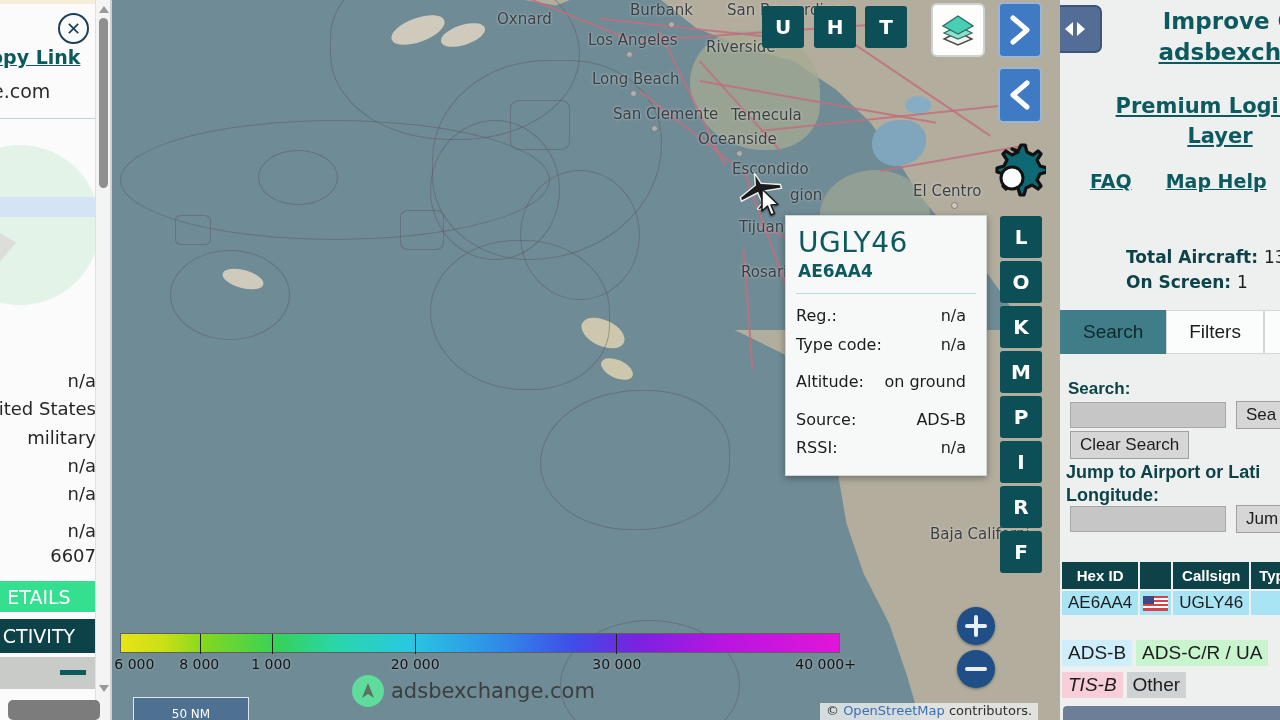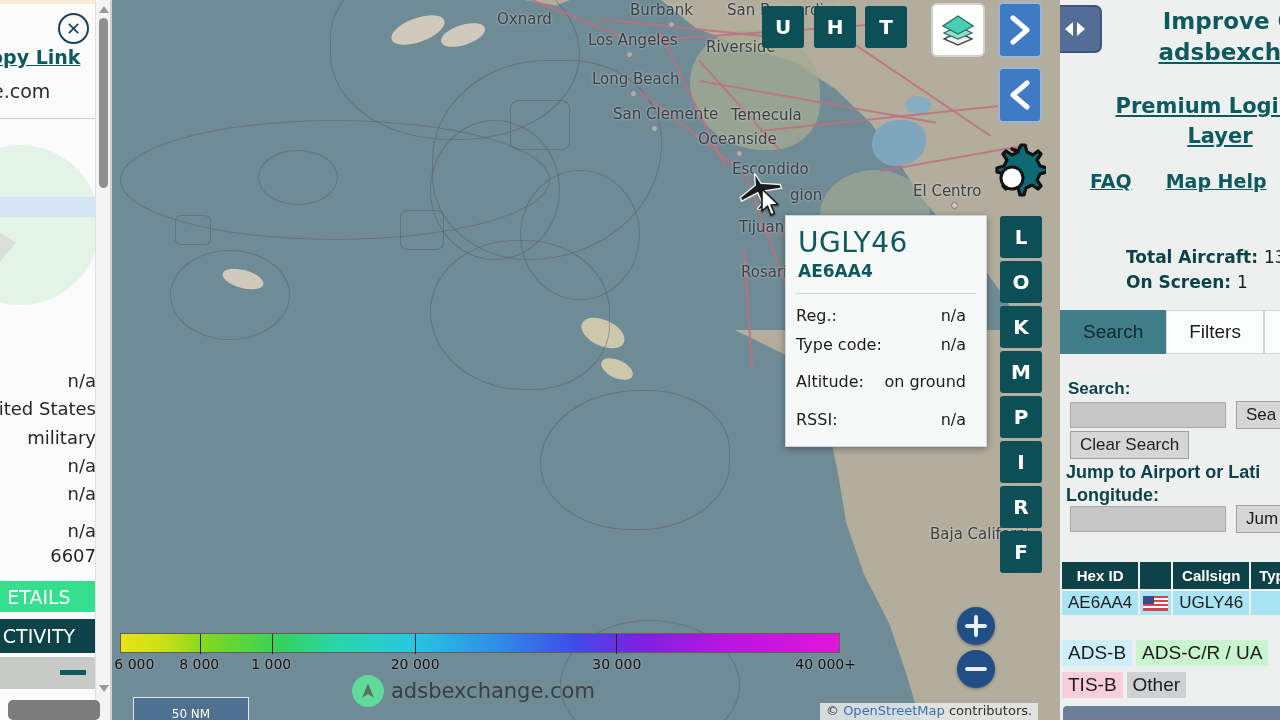--- a/index.html
+++ b/index.html
@@ -497,21 +497,21 @@
   #src-legend { position: absolute; left: 1062px; top: 640px; width: 250px; }
   .chip {
     display: inline-block;
     font-size: 19px; color: #1c1c1c;
     padding: 2px 6px;
     margin: 0 4px 6px 0;
     white-space: nowrap;
   }
   .chip.adsb   { background: #cfeefc; }
   .chip.adsc   { background: #c8f5ce; }
-  .chip.tisb   { background: #f9cedb; }
+  .chip.tisb   { background: #f9cedb; font-style: italic; }
   .chip.other  { background: #cfd2d2; }
   #rp-bottombar {
     position: absolute; left: 1063px; top: 706px;
     width: 300px; height: 18px;
     background: #6d7f96; border-radius: 4px;
   }
   
   #lp-bottom-notch {
     position: absolute; left: 8px; top: 700px;
     width: 92px; height: 20px; background: #7c7c7c; border-radius: 5px;
@@ -614,20 +614,24 @@
           <span>Type code:</span>
           <span>n/a</span>
         </div>
         <div class="pop-gap"></div>
         <div class="pop-row">
           <span>Altitude:</span>
           <span>on ground</span>
         </div>
         <div class="pop-gap"></div>
         <div class="pop-row">
+          <span>Source:</span>
+          <span>ADS-B</span>
+        </div>
+        <div class="pop-row">
           <span>RSSI:</span>
           <span>n/a</span>
         </div>
       </div>
     </div>
 
     <div class="sqbtn" id="btn-U">U</div>
     <div class="sqbtn" id="btn-H">H</div>
     <div class="sqbtn" id="btn-T">T</div>
 

